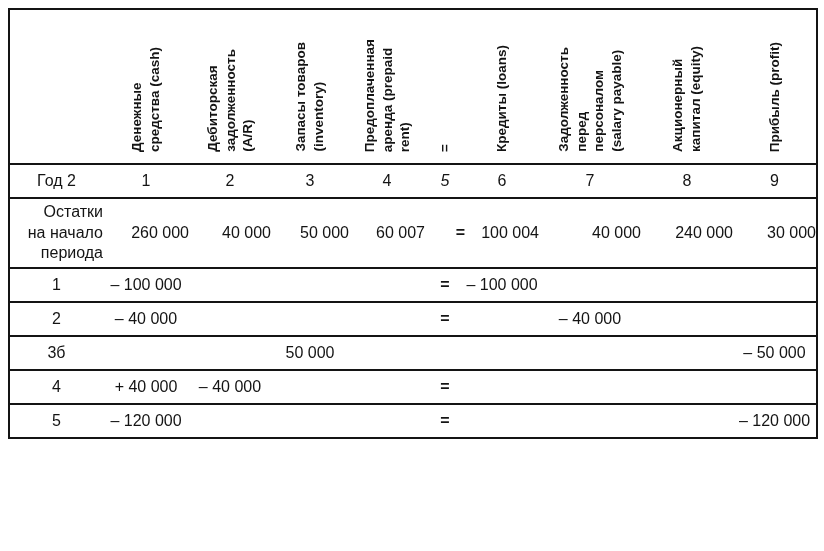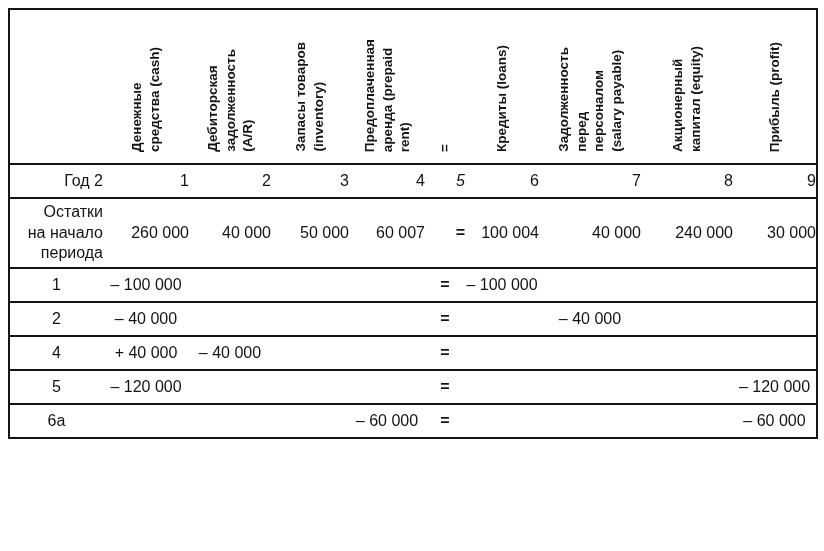--- a/index.html
+++ b/index.html
@@ -55,21 +55,21 @@
     line-height: 1.3;
     text-align: left;
   }
   td.lbl {
     white-space: pre-line;
     line-height: 1.3;
   }
   
   tbody td:nth-child(6) { font-weight: 700; }
   
-  tr.r-year td { height: 32px; text-align: right; }
+  tr.r-year td { height: 32px; }
   tr.r-year td:nth-child(6) { font-style: italic; font-weight: 400; }
   
   tr.r-open td { height: 68px; text-align: right; }
   
   tr.r-op td { height: 32px; }
   
   tr.r-total td { height: 28px; font-style: italic; }
 </style>
 </head>
 <body>
@@ -157,20 +157,32 @@
         <td></td>
         <td></td>
         <td></td>
         <td>=</td>
         <td></td>
         <td>– 40 000</td>
         <td></td>
         <td></td>
       </tr>
       <tr class="r-op">
+        <td class="lbl">3б</td>
+        <td></td>
+        <td></td>
+        <td>50 000</td>
+        <td></td>
+        <td></td>
+        <td></td>
+        <td></td>
+        <td></td>
+        <td>– 50 000</td>
+      </tr>
+      <tr class="r-op">
         <td class="lbl">4</td>
         <td>+ 40 000</td>
         <td>– 40 000</td>
         <td></td>
         <td></td>
         <td>=</td>
         <td></td>
         <td></td>
         <td></td>
         <td></td>
@@ -179,28 +191,16 @@
         <td class="lbl">5</td>
         <td>– 120 000</td>
         <td></td>
         <td></td>
         <td></td>
         <td>=</td>
         <td></td>
         <td></td>
         <td></td>
         <td>– 120 000</td>
-      </tr>
-      <tr class="r-op">
-        <td class="lbl">6а</td>
-        <td></td>
-        <td></td>
-        <td></td>
-        <td>– 60 000</td>
-        <td>=</td>
-        <td></td>
-        <td></td>
-        <td></td>
-        <td>– 60 000</td>
       </tr>
     </tbody>
   </table>
 </div>
 
 </body></html>

